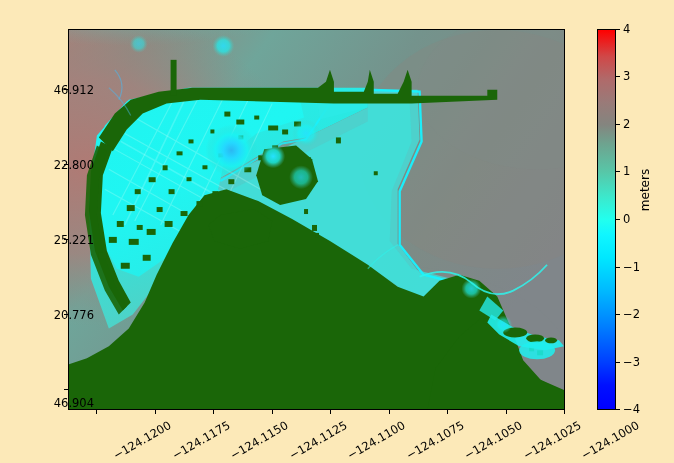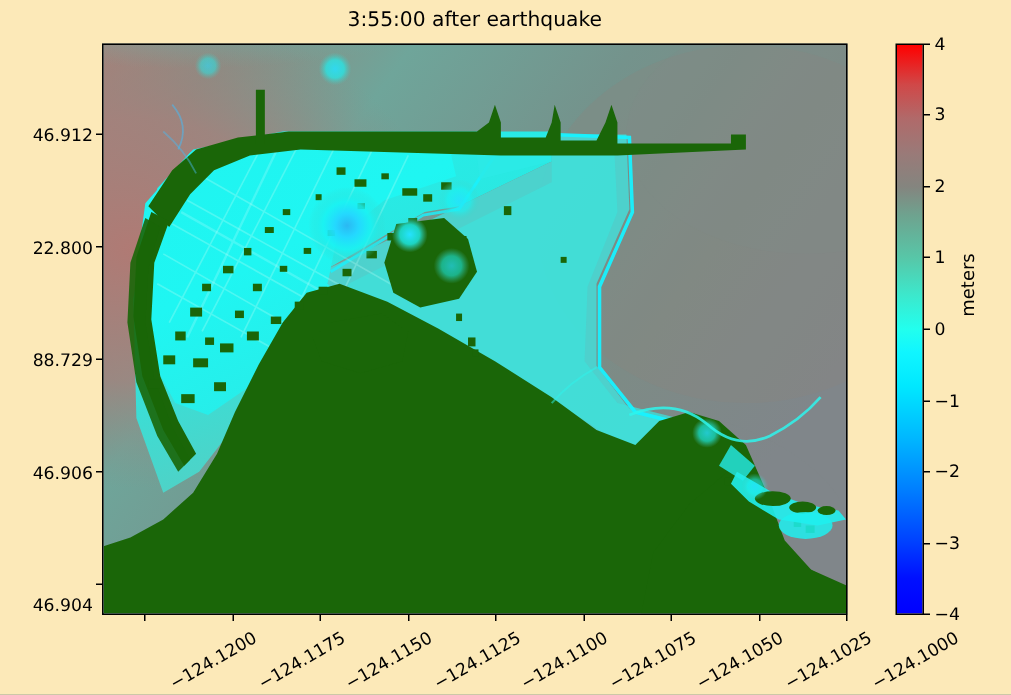--- a/index.html
+++ b/index.html
@@ -68,20 +68,21 @@
     left: 64px;
   }
   .ylab-wrap {
     position: absolute;
     left: 0;
     width: 62px;
     text-align: right;
     font-size: 11.5px;
     color: #000;
     white-space: nowrap;
+    padding-left: 32px;
   }
   .xtick-line {
     position: absolute;
     top: 410px;
     width: 1px;
     height: 4px;
     background: #000;
   }
   .xtick-lab {
     position: absolute;
@@ -144,21 +145,20 @@
     white-space: nowrap;
     transform: translate(-50%, -50%) rotate(-90deg);
     transform-origin: center center;
   }
 </style>
 </head>
 <body>
 
 <div id="figure">
 
-  <div id="title">3:55:00 after earthquake</div>
 
   <div id="axes">
     <div id="map">
 
       <svg class="lyr" viewBox="0 0 497 381" preserveAspectRatio="none">
         <defs>
           <linearGradient id="gBase" x1="0" y1="0" x2="1" y2="0.55">
             <stop offset="0" stop-color="#a98078"></stop>
             <stop offset="0.13" stop-color="#8d8b82"></stop>
             <stop offset="0.32" stop-color="#6fa59a"></stop>
@@ -372,24 +372,24 @@
     </div>
   </div>
 
   <div class="ytick-line" style="top:89px;"></div>
   <div class="ylab-wrap" style="top:83px;">46.912</div>
 
   <div class="ytick-line" style="top:164px;"></div>
   <div class="ylab-wrap" style="top:158px;">22.800</div>
 
   <div class="ytick-line" style="top:239px;"></div>
-  <div class="ylab-wrap" style="top:233px;">88.729</div>
+  <div class="ylab-wrap" style="top:233px;">25.221</div>
 
   <div class="ytick-line" style="top:314px;"></div>
-  <div class="ylab-wrap" style="top:308px;">46.906</div>
+  <div class="ylab-wrap" style="top:308px;">20.776</div>
 
   <div class="ytick-line" style="top:389px;"></div>
   <div class="ylab-wrap" style="top:396px;">46.904</div>
 
   <div class="xtick-line" style="left:96px;"></div>
   <div class="xtick-lab" style="left:102px;">−124.1200</div>
 
   <div class="xtick-line" style="left:155px;"></div>
   <div class="xtick-lab" style="left:161px;">−124.1175</div>
 

